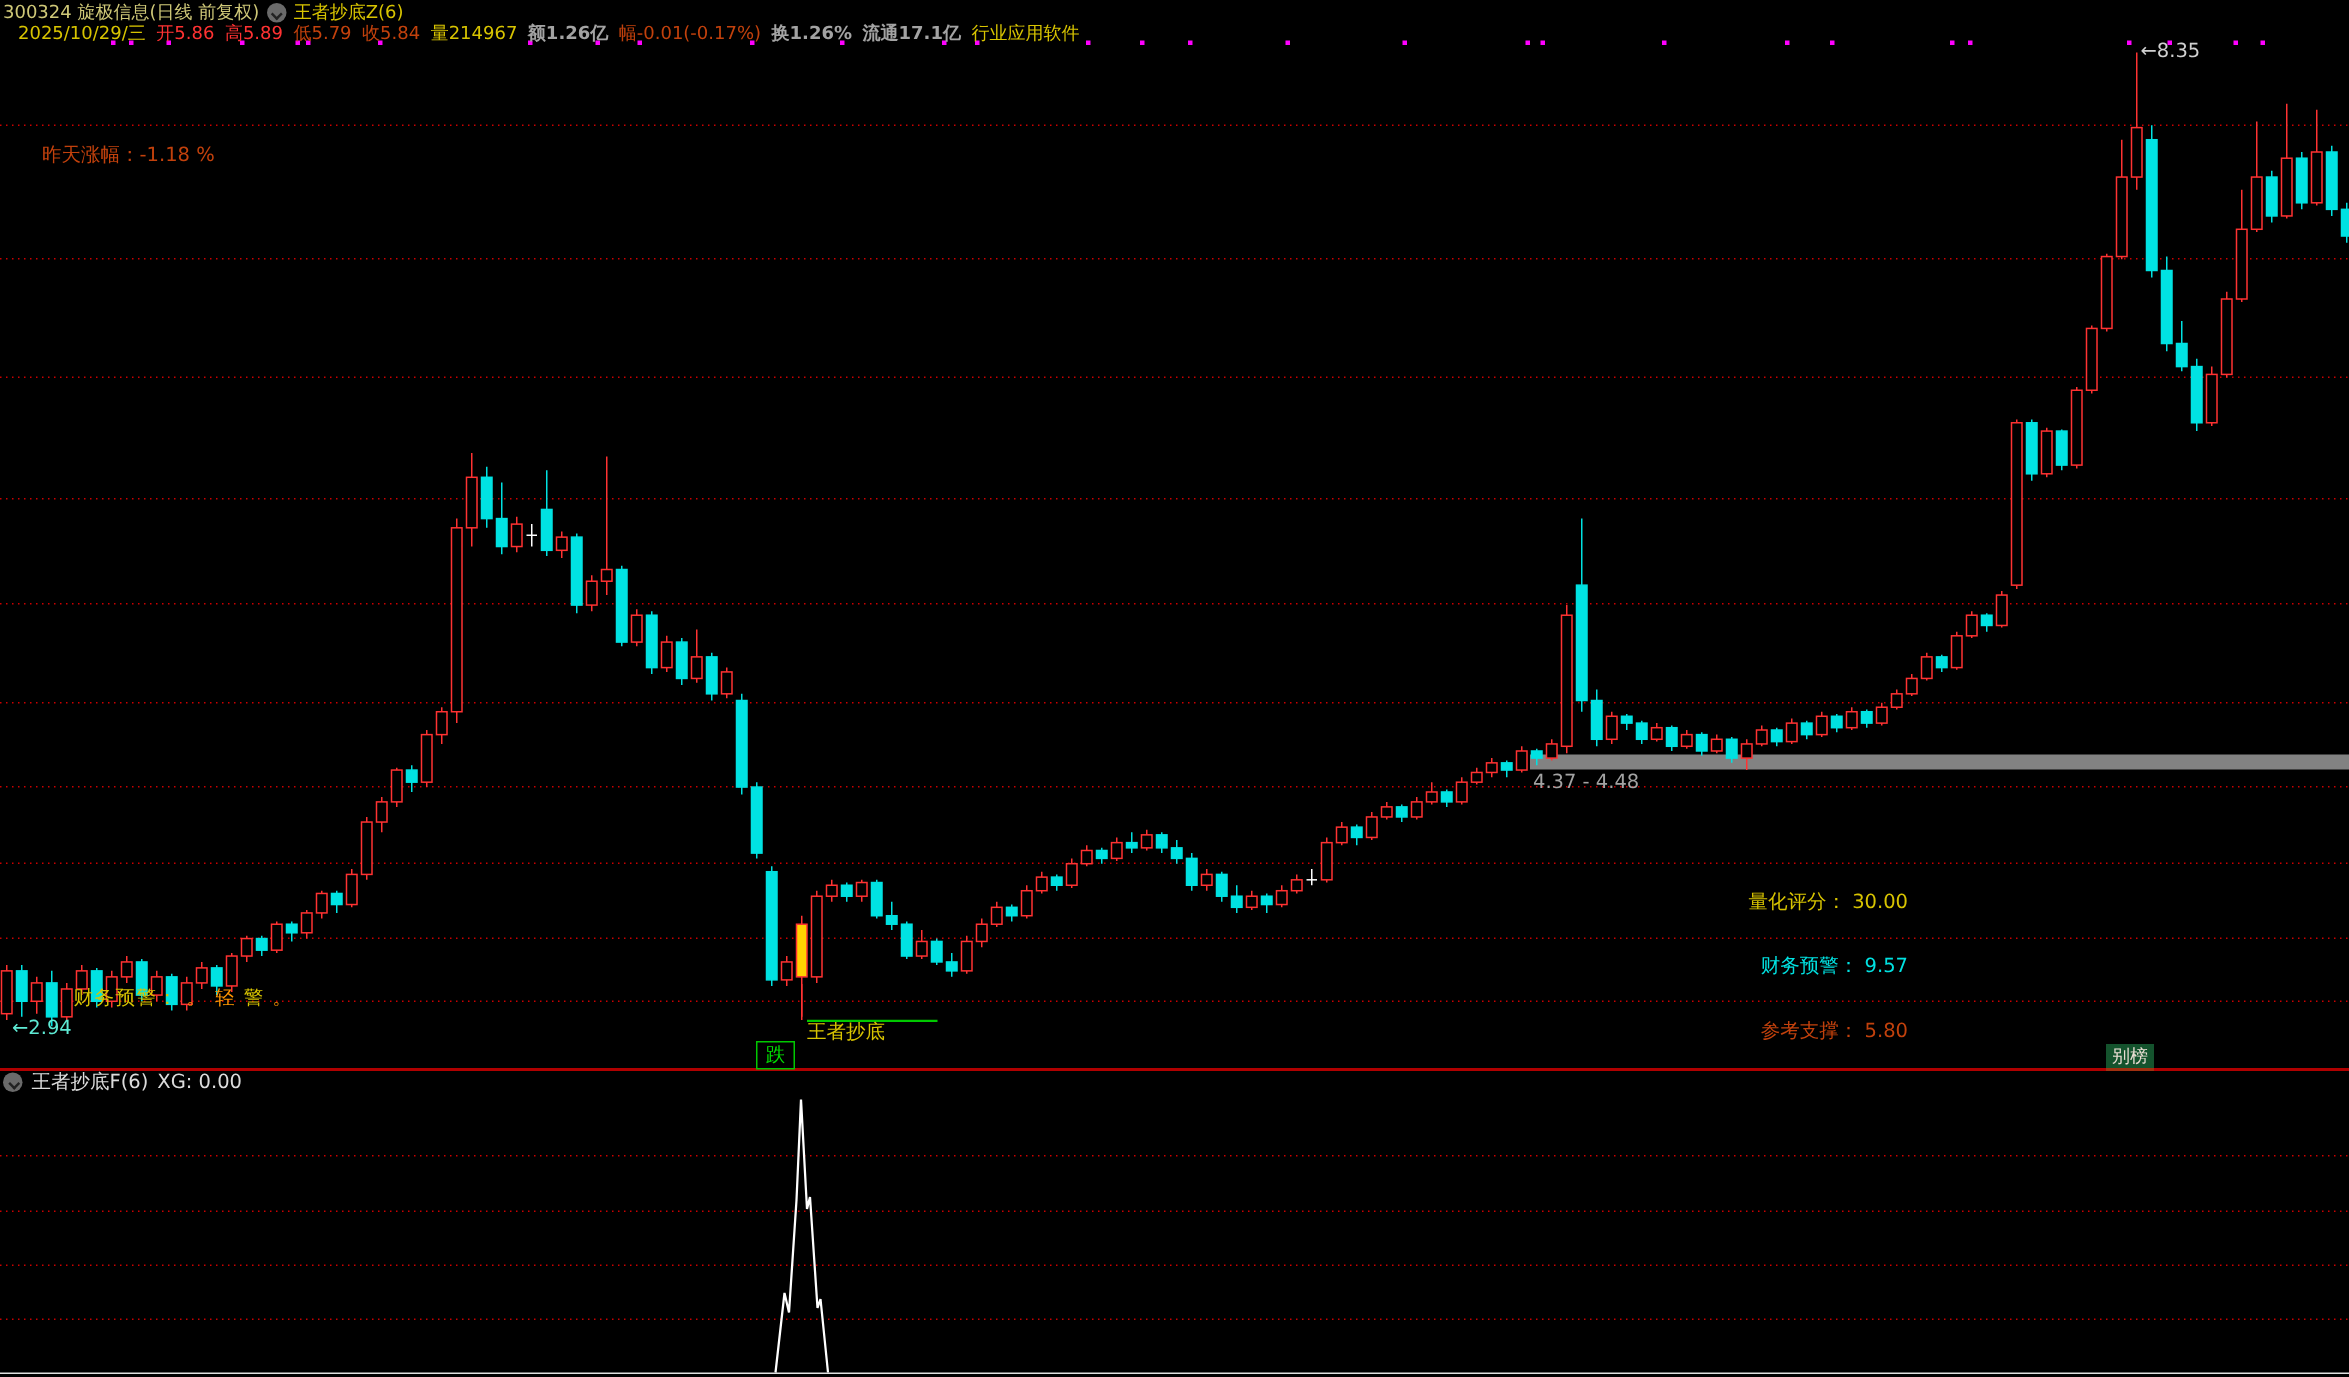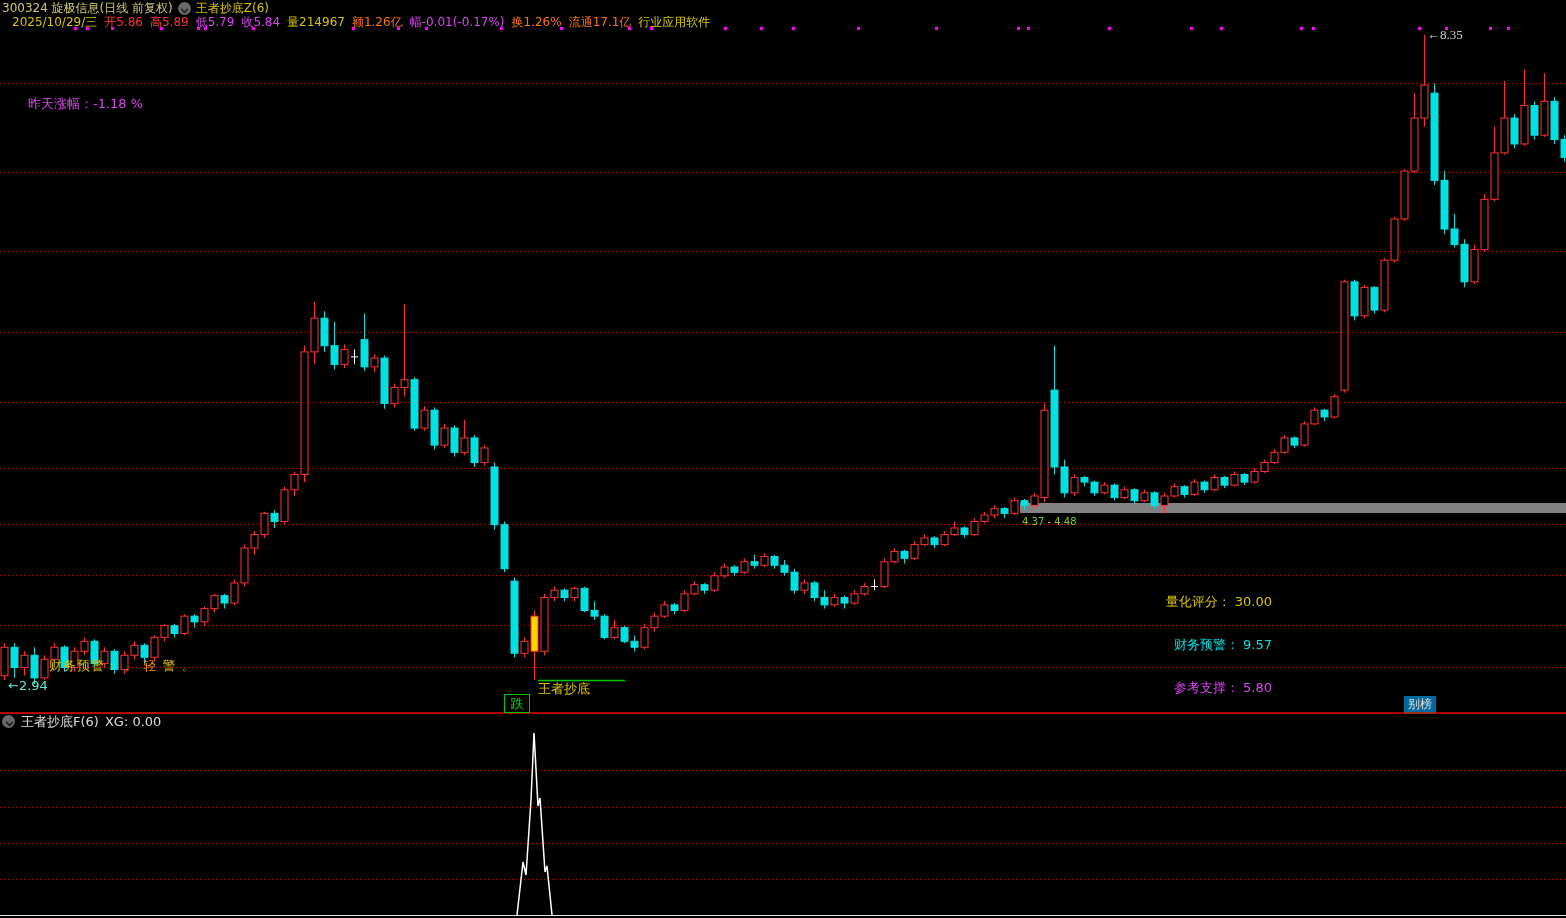--- a/index.html
+++ b/index.html
@@ -5,40 +5,40 @@
   html,body{margin:0;padding:0;background:#000;width:1566px;height:918px;overflow:hidden;
     font-family:"DejaVu Sans",sans-serif;-webkit-font-smoothing:none;}
   #stage{position:relative;width:1290px;height:918px;background:#000;}
   #chart-svg{position:absolute;left:0;top:0;z-index:1;}
   .ov{position:absolute;z-index:3;white-space:nowrap;font-size:12px;line-height:14px;}
   .hdr1{left:2px;top:1px;display:flex;align-items:center;gap:5px;}
   .hdr2{left:12px;top:15px;display:flex;align-items:center;gap:7px;}
   .c-title{color:#cfc878;}
   .c-yel{color:#d8c400;}
   .c-red{color:#ff3232;}
-  .c-grn{color:#d946ef;}
-  .c-wht{color:#f97316;}
+  .c-grn{color:#c2410c;}
+  .c-wht{color:#a3a3a3;font-weight:bold;}
   .c-cyn{color:#00e2e2;}
   .c-org{color:#ff9600;}
   .circle-icon{display:inline-block;width:13px;height:13px;border-radius:50%;background:#6a6a6a;position:relative;}
   .circle-icon:after{content:"";position:absolute;left:3.5px;top:4px;width:5px;height:5px;
     border-right:2px solid #222;border-bottom:2px solid #222;transform:rotate(45deg) scale(.8);}
   .lbl-yday{left:28px;top:97px;font-size:13px;}
-  .lbl-high{left:1427px;top:28px;font-size:13px;color:#d0d0d0;font-family:Liberation Serif, serif;}
+  .lbl-high{left:1427px;top:28px;font-size:13px;color:#d0d0d0;}
   .lbl-low{left:8px;top:679px;font-size:13px;color:#5eead4;}
-  .band-label{left:1022px;top:515px;font-size:10px;color:#84cc16;}
+  .band-label{left:1022px;top:515px;font-size:13px;color:#a3a3a3;}
   .fin-warning{left:49px;top:659px;font-size:13px;letter-spacing:1px;}
   .sig-label{left:538px;top:682px;font-size:13px;text-align:center;}
   .fall-tag{left:504px;top:694px;width:24px;height:17px;border:1px solid #00c800;color:#00e000;
     font-size:13px;text-align:center;line-height:17px;}
   .rp{font-size:13px;text-align:right;right:18px;}
   .rp-1{top:595px;}
   .rp-2{top:638px;}
   .rp-3{top:681px;margin-left:26px;}
-  .biebang{left:1404px;top:696px;background:#0369a1;border-bottom:2px solid #a03010;color:#e8ddd2;
+  .biebang{left:1404px;top:696px;background:#14532d;border-bottom:2px solid #a03010;color:#e8ddd2;
     font-size:12px;padding:1px 4px 1px 4px;cursor:pointer;}
   .sub-header{left:2px;top:715px;display:flex;align-items:flex-start;gap:6px;font-size:13px;color:#dcdcdc;}
 </style>
 </head>
 <body>
 
 <div id="stage">
 
   <svg id="chart-svg" width="1566" height="918">
       <g>

